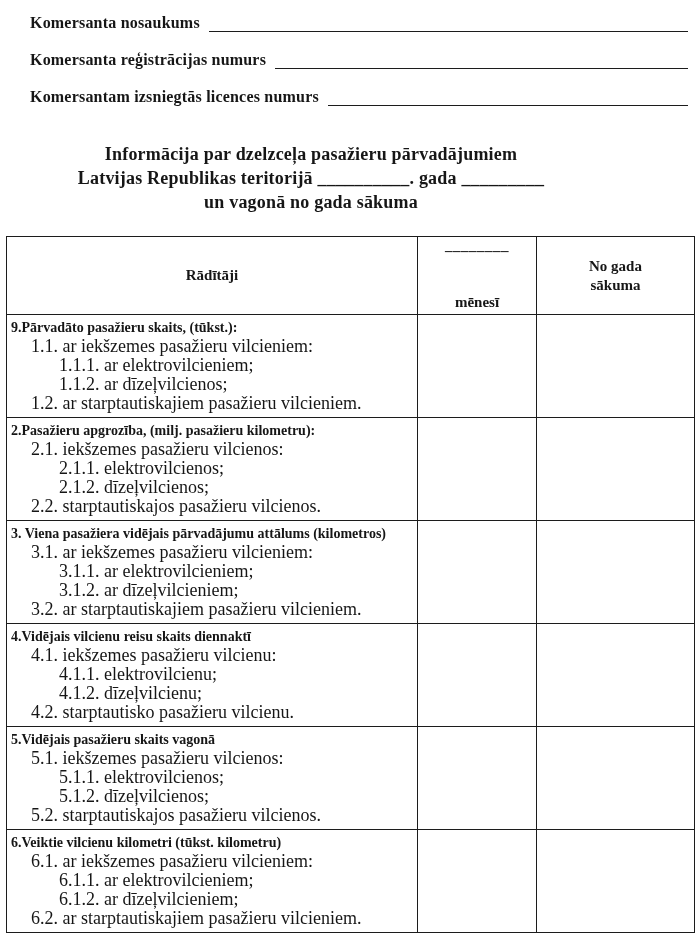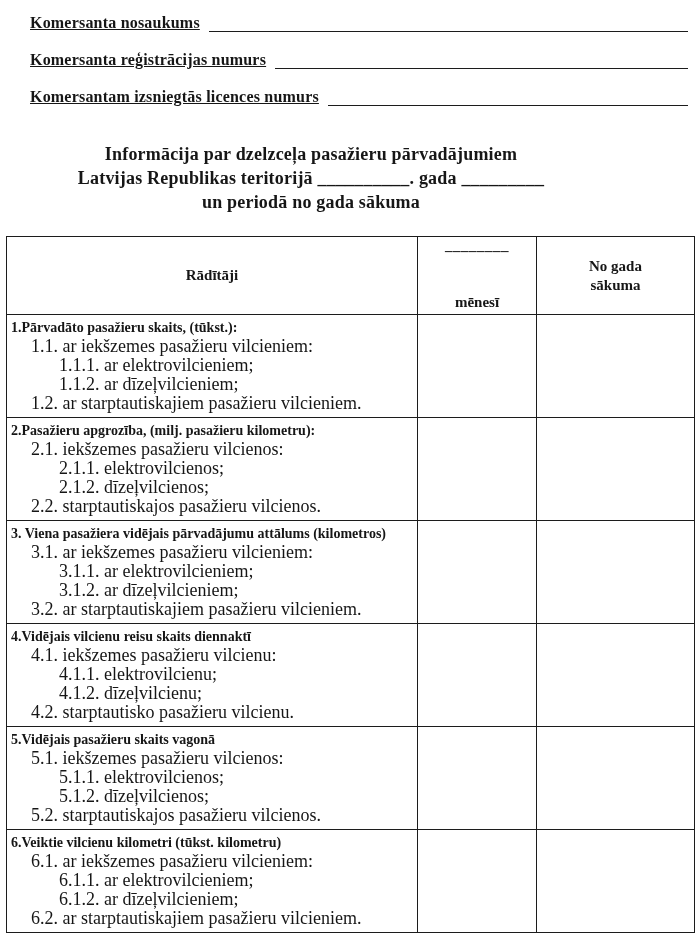--- a/index.html
+++ b/index.html
@@ -8,21 +8,21 @@
     width: 700px; height: 933px;
     background: #ffffff;
     color: #161616;
     font-family: "Liberation Serif", "DejaVu Serif", serif;
     overflow: hidden;
   }
   .page { padding: 10px 6px 0 6px; }
 
   
   .field-row { display: flex; align-items: flex-end; margin: 0 6px 15px 24px; height: 22px; }
-  .field-label { font-weight: 700; font-size: 16px; white-space: nowrap; letter-spacing: 0.2px; text-decoration: underline; }
+  .field-label { font-weight: 700; font-size: 16px; white-space: nowrap; letter-spacing: 0.2px; }
   .field-line { flex: 1 1 auto; border-bottom: 1.6px solid #1c1c1c; margin-left: 9px; height: 100%; }
 
   
   .title-block {
     font-weight: 700; font-size: 18px; line-height: 24px;
     text-align: center; margin: 36px 78px 0 0; letter-spacing: 0.2px;
   }
 
   
   .report-table {
@@ -61,21 +61,21 @@
     </div>
     <div class="field-row">
       <span class="field-label">Komersantam izsniegtās licences numurs</span>
       <span class="field-line"></span>
     </div>
   </div>
 
   <div class="title-block">
     <div>Informācija par dzelzceļa pasažieru pārvadājumiem</div>
     <div>Latvijas Republikas teritorijā __________. gada _________</div>
-    <div>un periodā no gada sākuma</div>
+    <div>un vagonā no gada sākuma</div>
   </div>
 
   <table class="report-table">
     <colgroup>
       <col style="width:411px">
       <col style="width:119px">
       <col style="width:158px">
     </colgroup>
     <thead>
       <tr>
@@ -85,24 +85,24 @@
           <div class="month-head-label">mēnesī</div>
         </th>
         <th>
           <div class="year-head">No gada sākuma</div>
         </th>
       </tr>
     </thead>
     <tbody>
         <tr>
           <td class="cell-ind">
-            <div class="grp-title">1.Pārvadāto pasažieru skaits, (tūkst.):</div>
+            <div class="grp-title">9.Pārvadāto pasažieru skaits, (tūkst.):</div>
             <div class="grp-item ind-1">1.1. ar iekšzemes pasažieru vilcieniem:</div>
             <div class="grp-item ind-2">1.1.1. ar elektrovilcieniem;</div>
-            <div class="grp-item ind-2">1.1.2. ar dīzeļvilcieniem;</div>
+            <div class="grp-item ind-2">1.1.2. ar dīzeļvilcienos;</div>
             <div class="grp-item ind-1">1.2. ar starptautiskajiem pasažieru vilcieniem.</div>
           </td>
           <td class="cell-val"></td>
           <td class="cell-val"></td>
         </tr>
         <tr>
           <td class="cell-ind">
             <div class="grp-title">2.Pasažieru apgrozība, (milj. pasažieru kilometru):</div>
             <div class="grp-item ind-1">2.1. iekšzemes pasažieru vilcienos:</div>
             <div class="grp-item ind-2">2.1.1. elektrovilcienos;</div>

